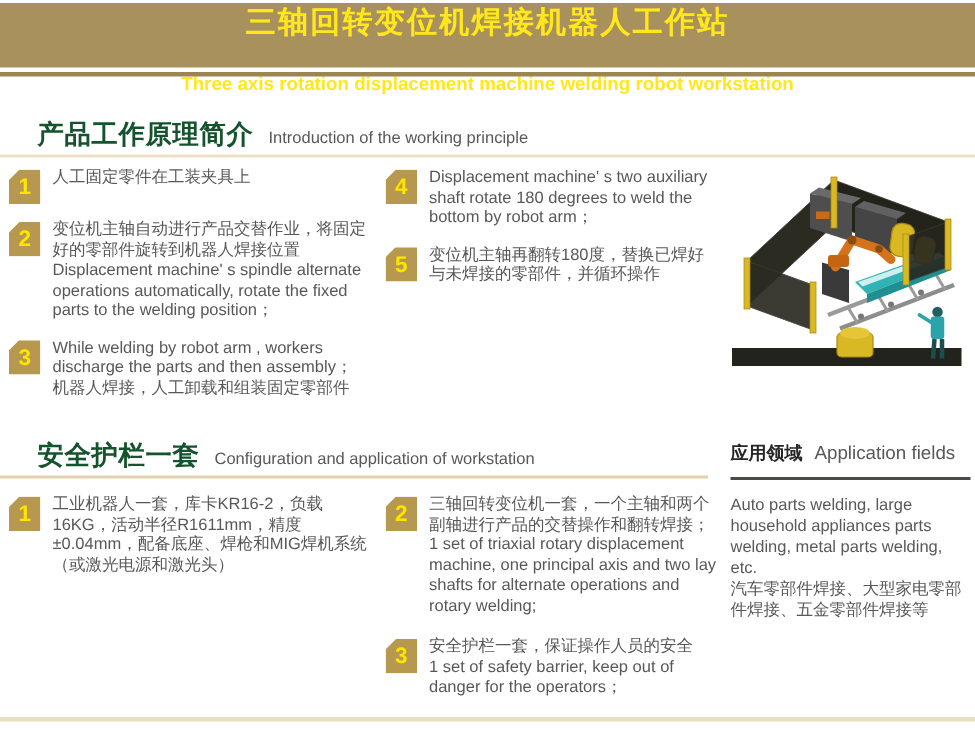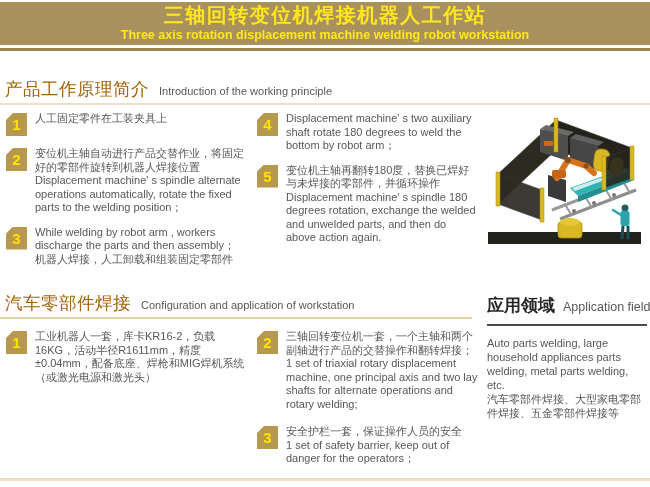--- a/index.html
+++ b/index.html
@@ -9,26 +9,26 @@
     font-family:"Liberation Sans", sans-serif;
   }
   .page { position:absolute; top:0; left:0; width:650px; height:345px; background:#fff; }
 
   
   .header {
     position:absolute; top:2px; left:0; width:650px; height:43px;
     background:#a8915c; text-align:center; color:#ffe71c;
   }
   .header .h-zh { font-size:20px; font-weight:bold; letter-spacing:1.5px; line-height:25px; padding-top:1px; }
-  .header .h-en { font-size:12.5px; font-weight:bold; line-height:15px; }
+  .header .h-en { font-size:12.5px; font-weight:bold; line-height:15px;margin-top:21px; }
   .header-rule { position:absolute; top:48px; left:0; width:650px; height:3px; background:#9d8551; }
 
   
   .sec-head { position:absolute; left:5px; display:flex; align-items:baseline; gap:10px; white-space:nowrap; }
-  .sec-head .s-zh { font-size:17.5px; font-weight:normal; color:#a16207; letter-spacing:0.5px; }
+  .sec-head .s-zh { font-size:17.5px; font-weight:bold; color:#14532d; letter-spacing:0.5px;margin-left:20px; }
   .sec-head .s-en { font-size:11px; color:#595757; }
   #sec1-head { top:77px; }
   #sec2-head { top:291px; }
   .rule1 { position:absolute; top:103px; left:0; width:650px; height:2px; background:#eee0c6; }
   .rule2 { position:absolute; top:317px; left:0; width:472px; height:2px; background:#e2d2ac; }
   .rule-bottom { position:absolute; top:478px; left:0; width:650px; height:3px; background:#eadfc0; }
 
   
   .col { position:absolute; }
   #s1c1 { left:6px;  top:112px; width:244px; }
@@ -40,21 +40,21 @@
     flex:0 0 auto; width:21px; height:23px; margin-right:8px; margin-top:1px;
     background:#b6984e; color:#ffe400; font-weight:bold; font-size:15px;
     line-height:23px; text-align:center;
     clip-path:polygon(7px 0, 100% 0, 100% 100%, 0 100%, 0 7px);
   }
   .txt { font-size:11px; line-height:13.5px; color:#595757; }
 
   
   #app-fields { position:absolute; left:487px; top:294px; width:160px; }
   .app-head { display:flex; align-items:baseline; gap:8px; border-bottom:2px solid #4c4a44; padding-bottom:7px; margin-bottom:10px; white-space:nowrap; }
-  .app-head .a-zh { font-size:17px; font-weight:bold; color:#262626; }
+  .app-head .a-zh { font-size:12px; font-weight:bold; color:#262626; }
   .app-head .a-en { font-size:12.5px; color:#595757; }
   .app-text { font-size:11px; line-height:14px; color:#595757; }
 
   
   #workstation-image { position:absolute; left:482px; top:116px; width:166px; height:134px; }
 </style>
 </head>
 <body>
 
 <div class="page">
@@ -98,21 +98,20 @@
     <div class="item">
       <div class="badge">4</div>
       <div class="txt">
         <div>Displacement machine' s two auxiliary shaft rotate 180 degrees to weld the bottom by robot arm；</div>
       </div>
     </div>
     <div class="item">
       <div class="badge">5</div>
       <div class="txt">
         <div>变位机主轴再翻转180度，替换已焊好与未焊接的零部件，并循环操作</div>
-        <div>Displacement machine' s spindle 180 degrees rotation, exchange the welded and unwelded parts, and then do above action again.</div>
       </div>
     </div>
   </div>
 
   <div id="workstation-image">
     <svg width="166" height="134" viewBox="0 0 166 134" xmlns="http://www.w3.org/2000/svg">
       <rect x="0" y="0" width="166" height="134" fill="#ffffff"></rect>
 
       <rect x="6" y="116" width="153" height="12" fill="#23231d"></rect>
 
@@ -165,21 +164,21 @@
 
       <circle cx="143" cy="92" r="3.5" fill="#245f60"></circle>
       <rect x="138.5" y="95" width="9" height="15" rx="2" fill="#2aa4a8"></rect>
       <line x1="139" y1="99" x2="131" y2="94" stroke="#2aa4a8" stroke-width="2.5" stroke-linecap="round"></line>
       <line x1="141" y1="110" x2="140" y2="123" stroke="#1d4e4f" stroke-width="3"></line>
       <line x1="146" y1="110" x2="146" y2="123" stroke="#1d4e4f" stroke-width="3"></line>
     </svg>
   </div>
 
   <div class="sec-head" id="sec2-head">
-    <span class="s-zh">汽车零部件焊接</span>
+    <span class="s-zh">安全护栏一套</span>
     <span class="s-en">Configuration and application of workstation</span>
   </div>
   <div class="rule2"></div>
 
   <div class="col" id="s2c1">
     <div class="item">
       <div class="badge">1</div>
       <div class="txt">
         <div>工业机器人一套，库卡KR16-2，负载16KG，活动半径R1611mm，精度±0.04mm，配备底座、焊枪和MIG焊机系统（或激光电源和激光头）</div>
       </div>

